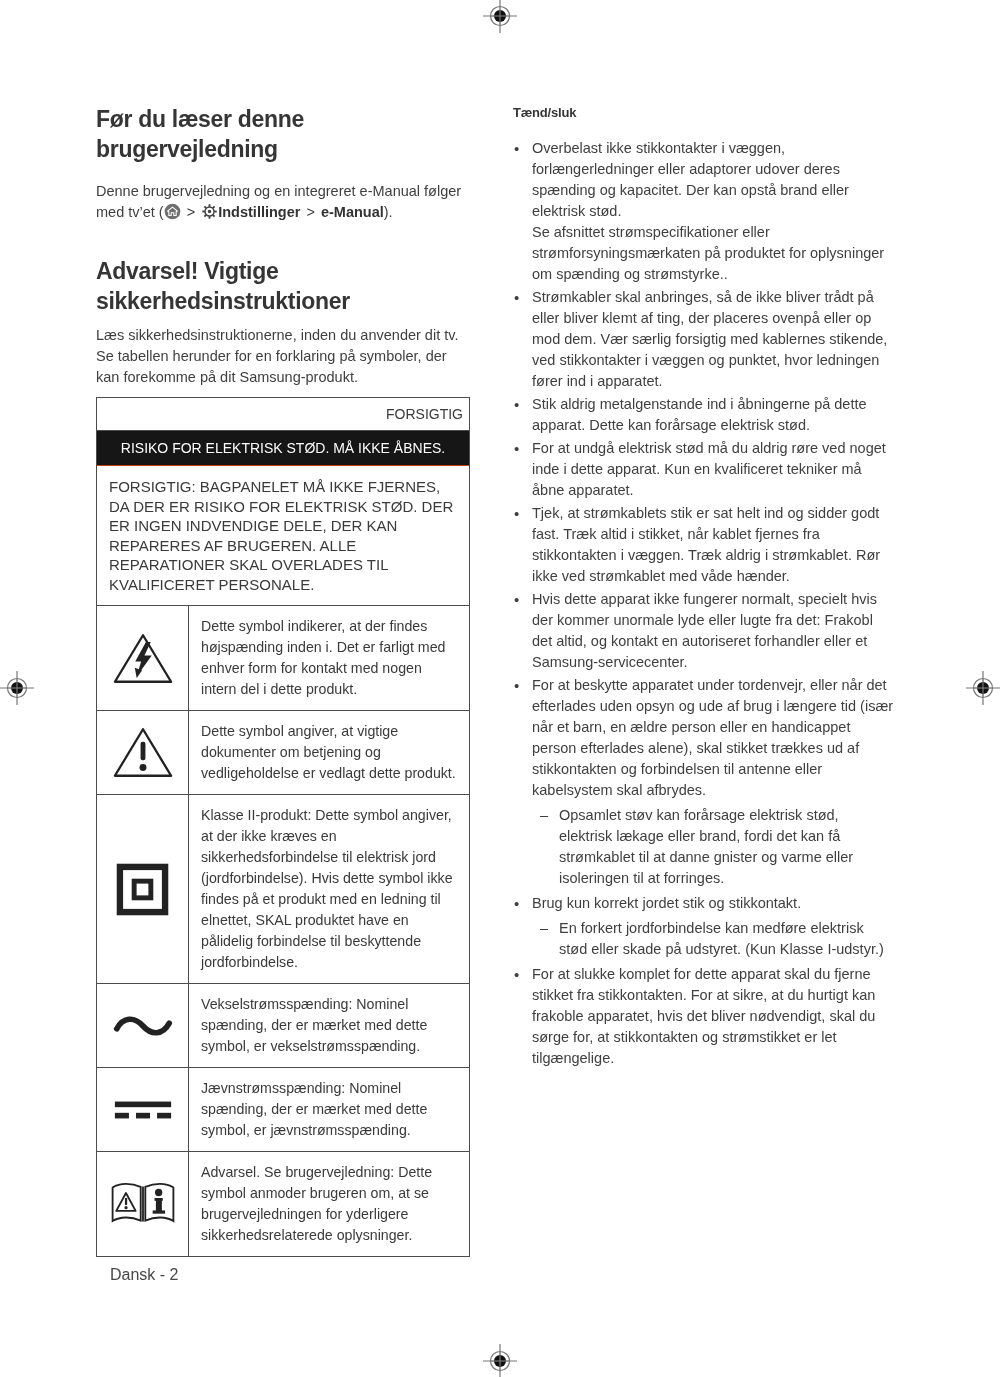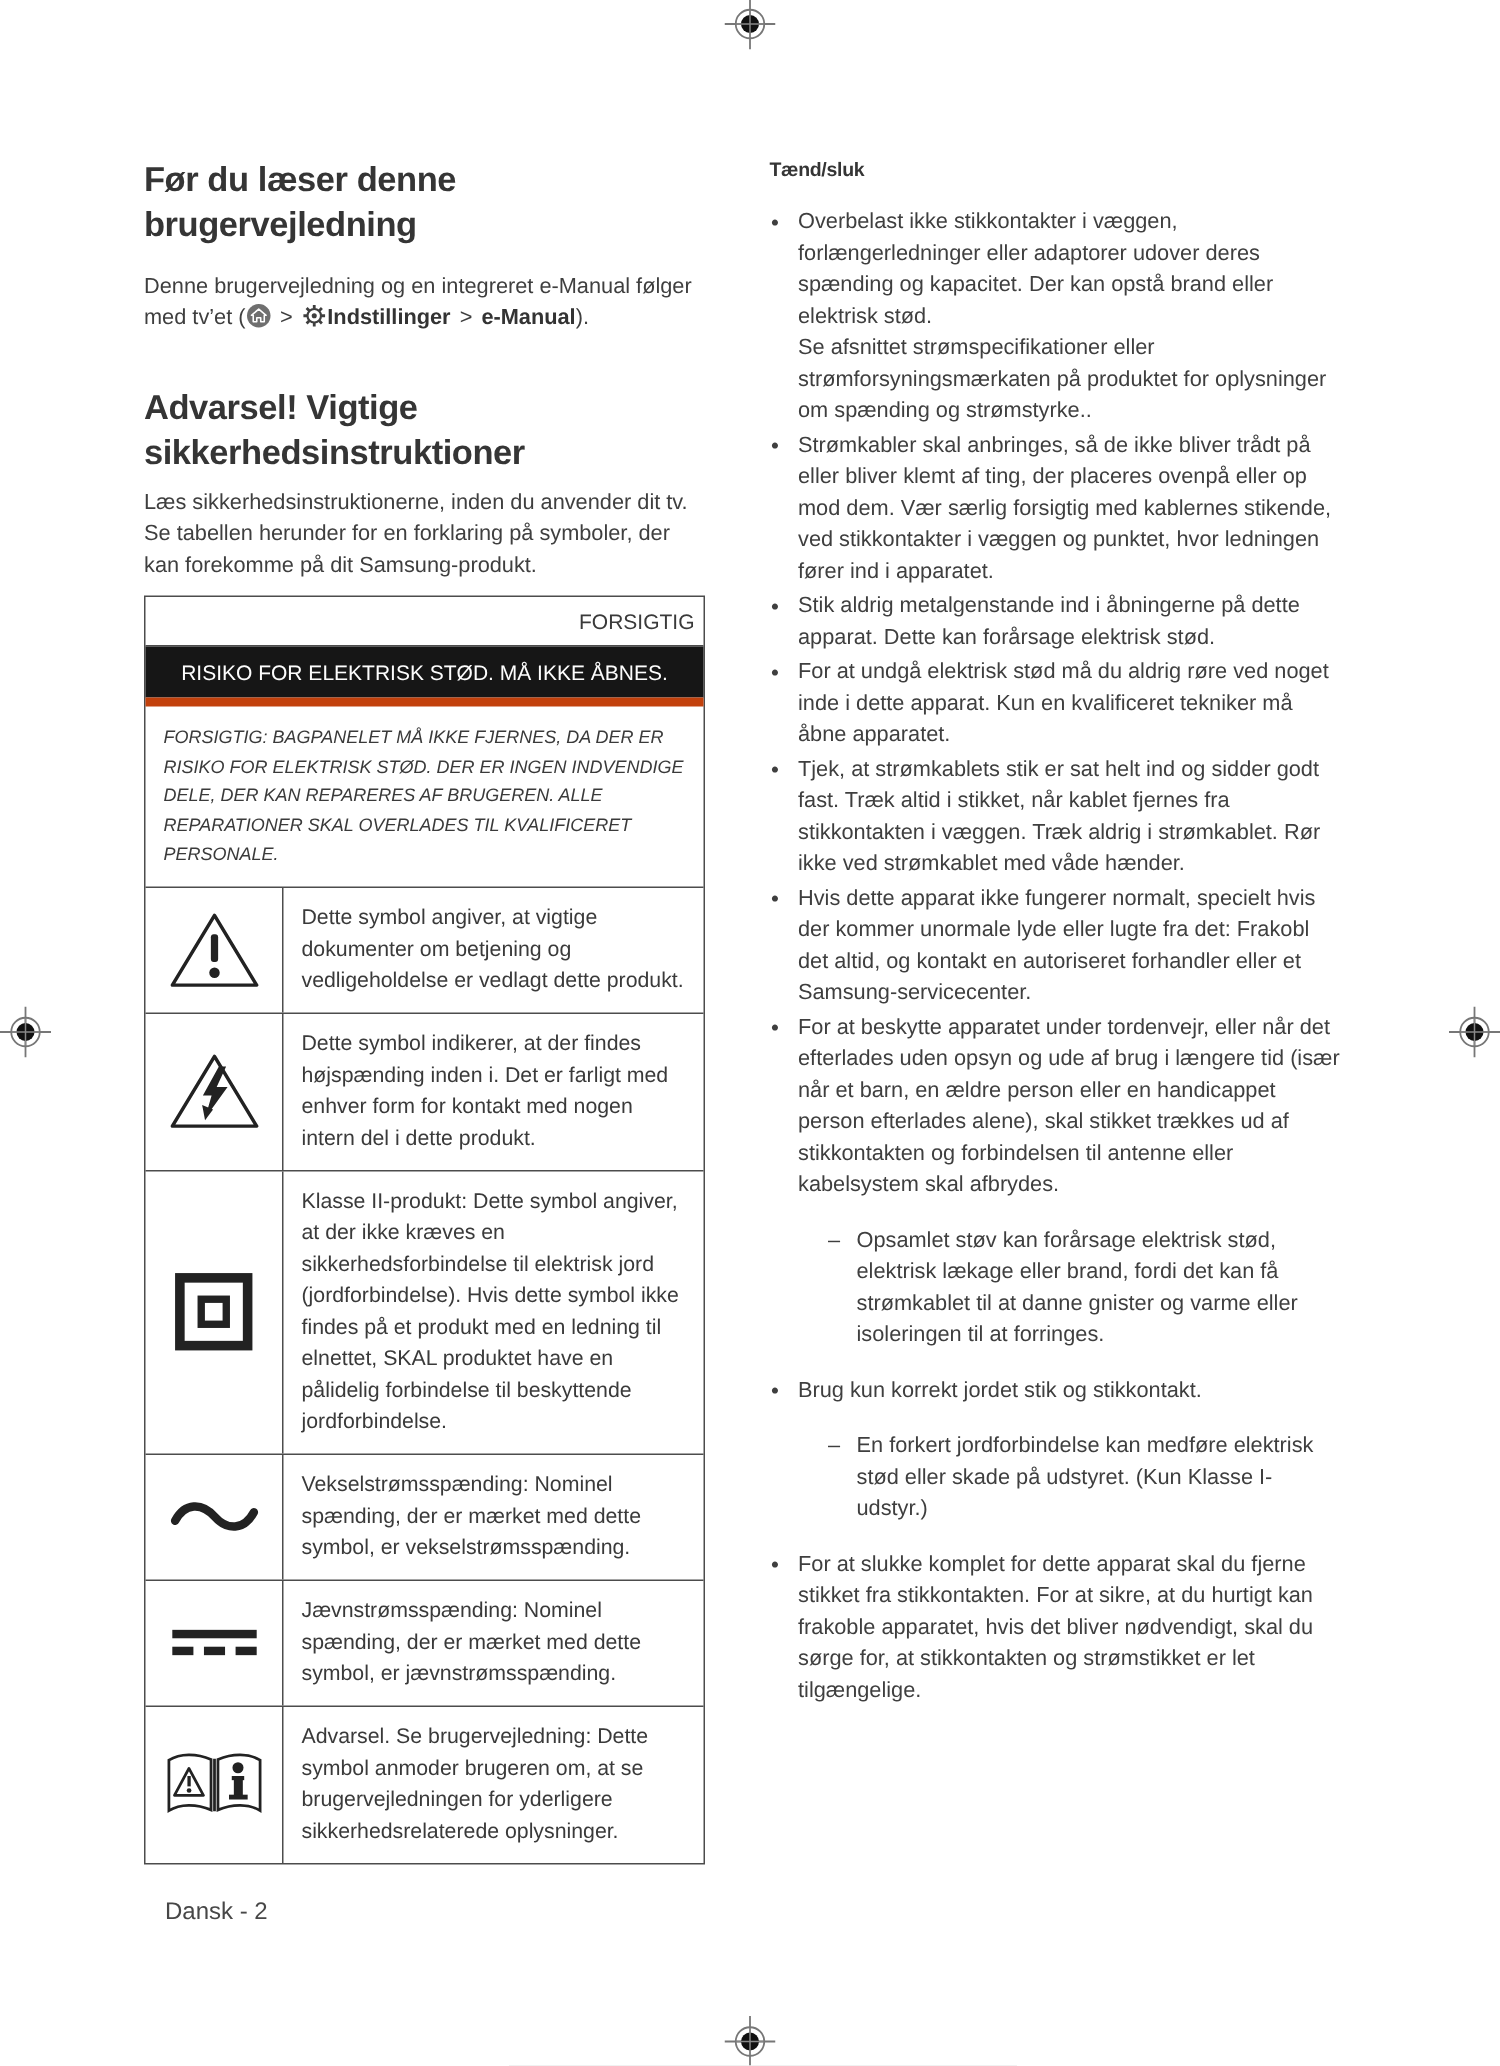--- a/index.html
+++ b/index.html
@@ -20,30 +20,30 @@
   p.body{font-size:14.5px;line-height:21px;margin:0 0 30px 0;}
   p.body2{margin:0 0 9px 0;white-space:pre-line;}
   .pre{white-space:pre-line;}
   .bsep{color:#3f3f3f;padding:0 2px;}
   .blabel{font-weight:bold;color:#333;}
   .inline-ic{display:inline-block;vertical-align:-3px;}
   
   .sym-table{border:1px solid #4c4c4c;width:374px;box-sizing:border-box;font-size:14px;color:#3a3a3a;}
   .t-head{border-bottom:1px solid #4c4c4c;text-align:right;padding:8px 6px;font-size:14px;}
   .t-banner{background:#161616;color:#fdfdfd;text-align:center;padding:9px 6px;font-size:14px;}
-  .t-caution{border-top:6px solid #c2410c;padding:11px 12px;line-height:19.5px;font-size:12px;font-style:italic;}
+  .t-caution{border-top:1px solid #c2410c;padding:11px 12px;line-height:19.5px;font-size:15px;}
   .t-row{border-top:1px solid #4c4c4c;display:flex;align-items:stretch;}
   .t-icon{width:91px;flex:0 0 91px;border-right:1px solid #4c4c4c;display:flex;align-items:center;justify-content:center;padding:8px 0;}
   .t-text{flex:1;padding:10px 12px;line-height:21px;font-size:14.2px;}
   
   ul.blist{list-style:none;margin:0;padding:0;font-size:14.5px;line-height:21px;}
   ul.blist>li{position:relative;padding-left:19px;margin:0 0 2px 0;}
   ul.blist>li::before{content:"\2022";position:absolute;left:1px;top:0;font-size:15px;color:#3f3f3f;}
   ul.sublist{list-style:none;margin:0;padding:0;}
-  ul.sublist>li{position:relative;padding-left:23px;margin:16px;}
+  ul.sublist>li{position:relative;padding-left:23px;margin:4px;}
   ul.sublist>li::before{content:"\2013";position:absolute;left:4px;top:0;color:#3f3f3f;}
   .footer{position:absolute;left:110px;top:1266px;font-size:16px;color:#474747;}
   svg .ink{fill:#222;}
 </style>
 </head>
 <body>
 
 <div class="page">
 
   <svg class="regmark" style="left:483px;top:-1px;" viewBox="0 0 34 34">
@@ -107,36 +107,36 @@
 
     <div class="sym-table">
       <div class="t-head">FORSIGTIG</div>
       <div class="t-banner">RISIKO FOR ELEKTRISK STØD. MÅ IKKE ÅBNES.</div>
       <div class="t-caution">FORSIGTIG: BAGPANELET MÅ IKKE FJERNES, DA DER ER RISIKO FOR ELEKTRISK STØD. DER ER INGEN INDVENDIGE DELE, DER KAN REPARERES AF BRUGEREN. ALLE REPARATIONER SKAL OVERLADES TIL KVALIFICERET PERSONALE.</div>
 
       <div class="t-row">
         <div class="t-icon">
           <svg width="62" height="55" viewBox="0 0 64 56">
               <polygon points="32,4 61,52 3,52" fill="none" stroke="#222" stroke-width="2.4" stroke-linejoin="round"></polygon>
+              <path class="ink" d="M35 11 L24 31 L30 31 L25.5 46.5 L41 25 L33.5 25 L40 11 Z"></path>
+              <polygon class="ink" points="25.5,48 23.5,37.5 31,40.5"></polygon>
+            </svg>
+        </div>
+        <div class="t-text">Dette symbol indikerer, at der findes højspænding inden i. Det er farligt med enhver form for kontakt med nogen intern del i dette produkt.</div>
+      </div>
+
+      <div class="t-row">
+        <div class="t-icon">
+          <svg width="62" height="55" viewBox="0 0 64 56">
+              <polygon points="32,4 61,52 3,52" fill="none" stroke="#222" stroke-width="2.4" stroke-linejoin="round"></polygon>
               <rect class="ink" x="29.5" y="17" width="5" height="19" rx="2"></rect>
               <circle class="ink" cx="32" cy="43.5" r="3.6"></circle>
             </svg>
         </div>
         <div class="t-text">Dette symbol angiver, at vigtige dokumenter om betjening og vedligeholdelse er vedlagt dette produkt.</div>
-      </div>
-
-      <div class="t-row">
-        <div class="t-icon">
-          <svg width="62" height="55" viewBox="0 0 64 56">
-              <polygon points="32,4 61,52 3,52" fill="none" stroke="#222" stroke-width="2.4" stroke-linejoin="round"></polygon>
-              <path class="ink" d="M35 11 L24 31 L30 31 L25.5 46.5 L41 25 L33.5 25 L40 11 Z"></path>
-              <polygon class="ink" points="25.5,48 23.5,37.5 31,40.5"></polygon>
-            </svg>
-        </div>
-        <div class="t-text">Dette symbol indikerer, at der findes højspænding inden i. Det er farligt med enhver form for kontakt med nogen intern del i dette produkt.</div>
       </div>
 
       <div class="t-row">
         <div class="t-icon">
           <svg width="55" height="55" viewBox="0 0 56 56">
               <rect x="5" y="5" width="46" height="46" fill="none" stroke="#222" stroke-width="6.5"></rect>
               <rect x="19.5" y="19.5" width="17" height="17" fill="none" stroke="#222" stroke-width="5"></rect>
             </svg>
         </div>
         <div class="t-text">Klasse II-produkt: Dette symbol angiver, at der ikke kræves en sikkerhedsforbindelse til elektrisk jord (jordforbindelse). Hvis dette symbol ikke findes på et produkt med en ledning til elnettet, SKAL produktet have en pålidelig forbindelse til beskyttende jordforbindelse.</div>

